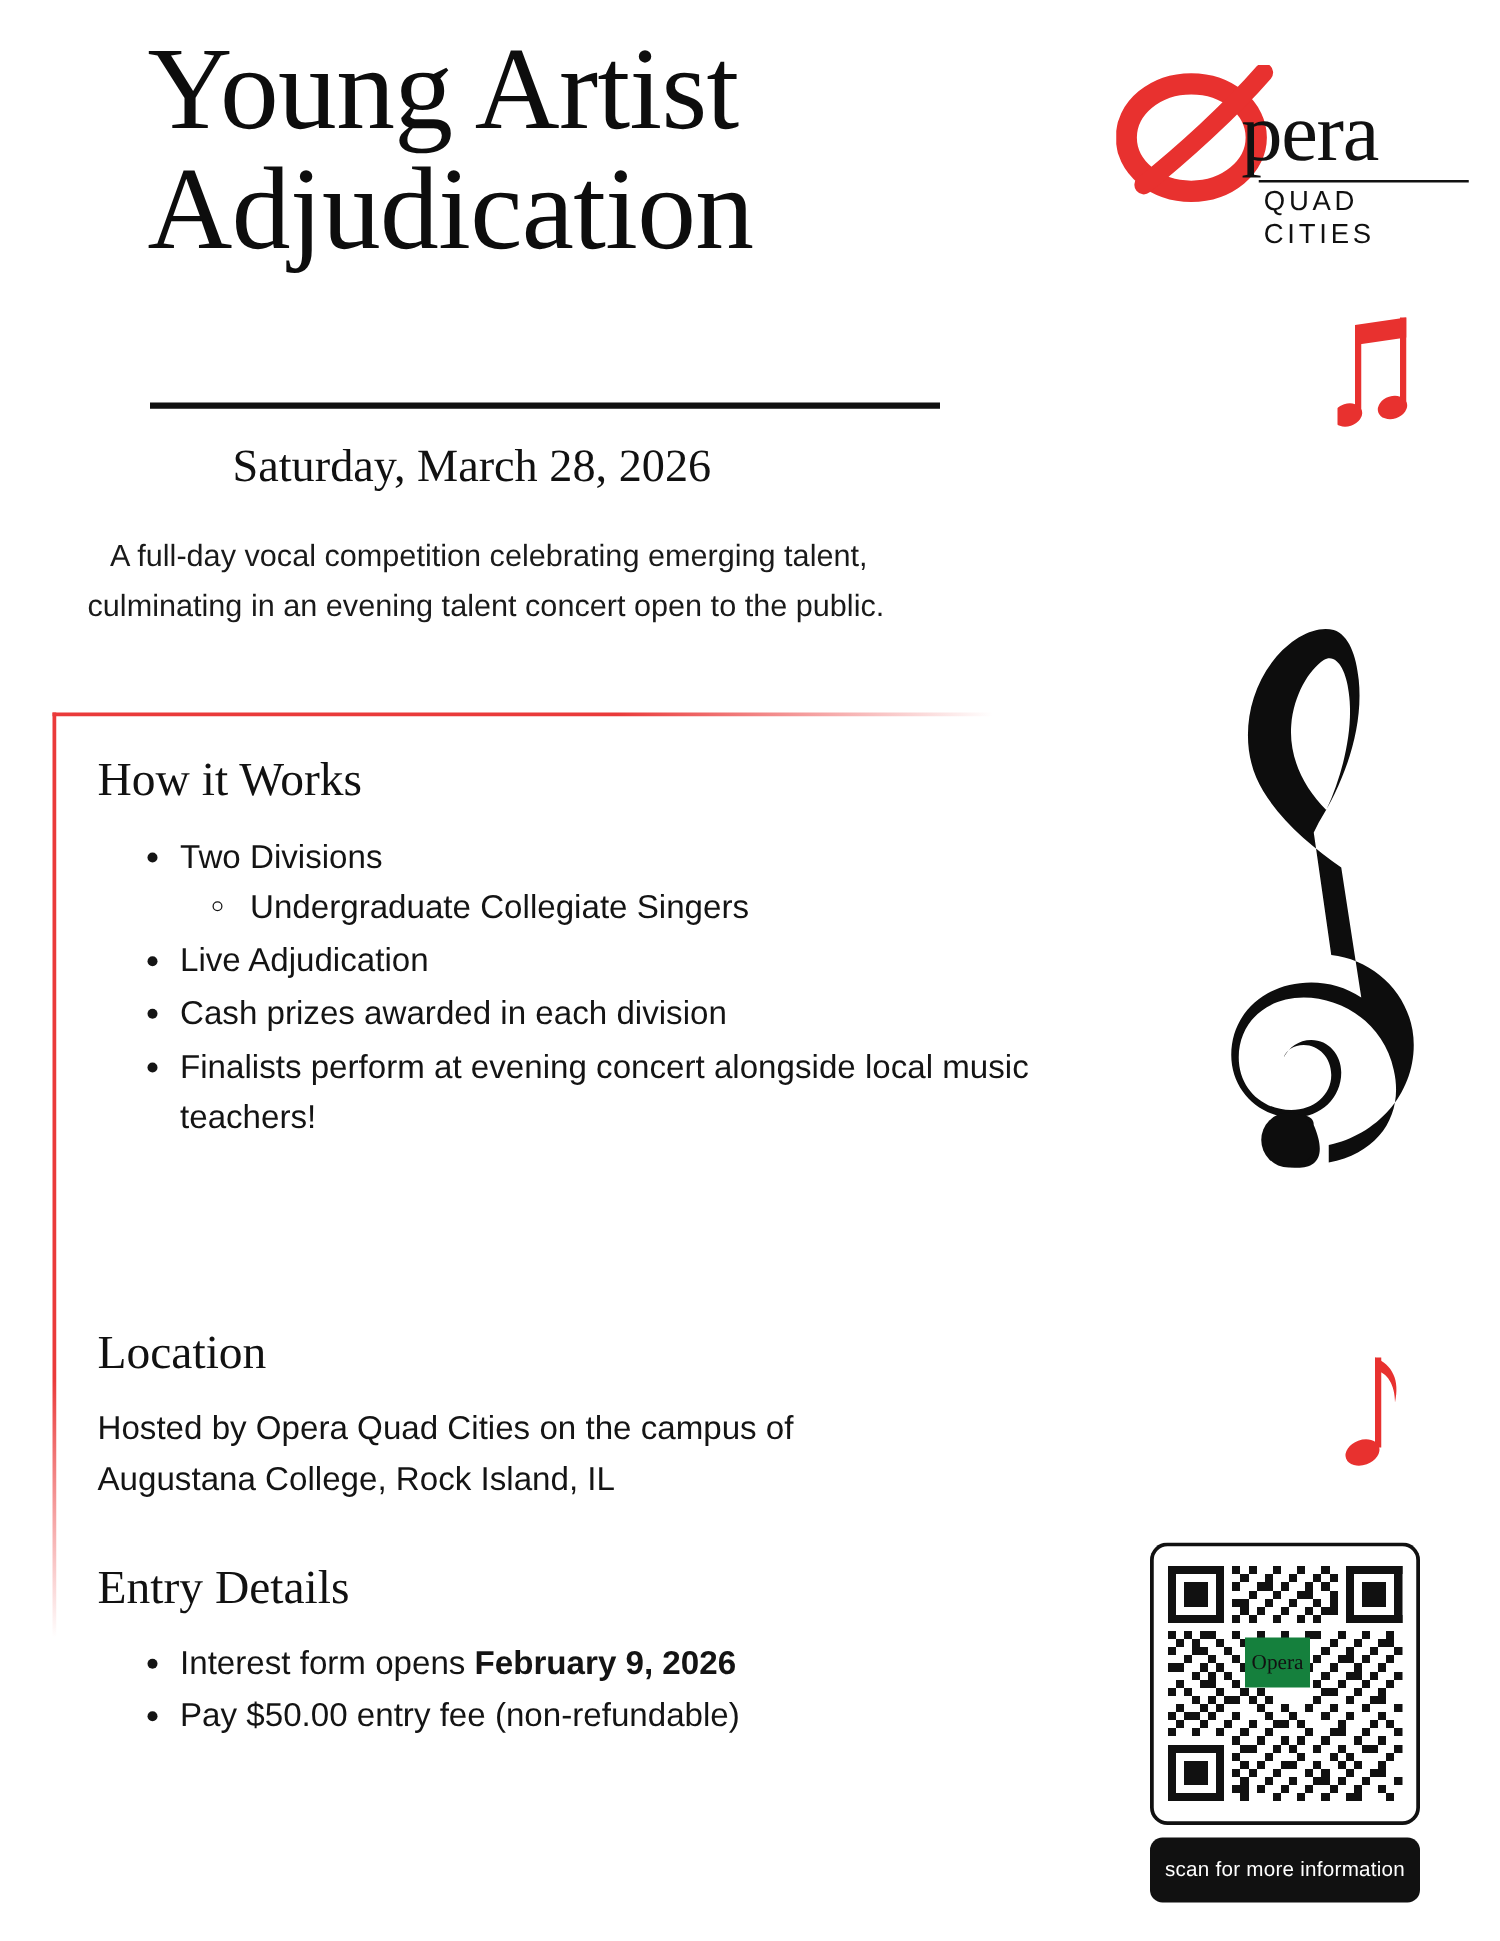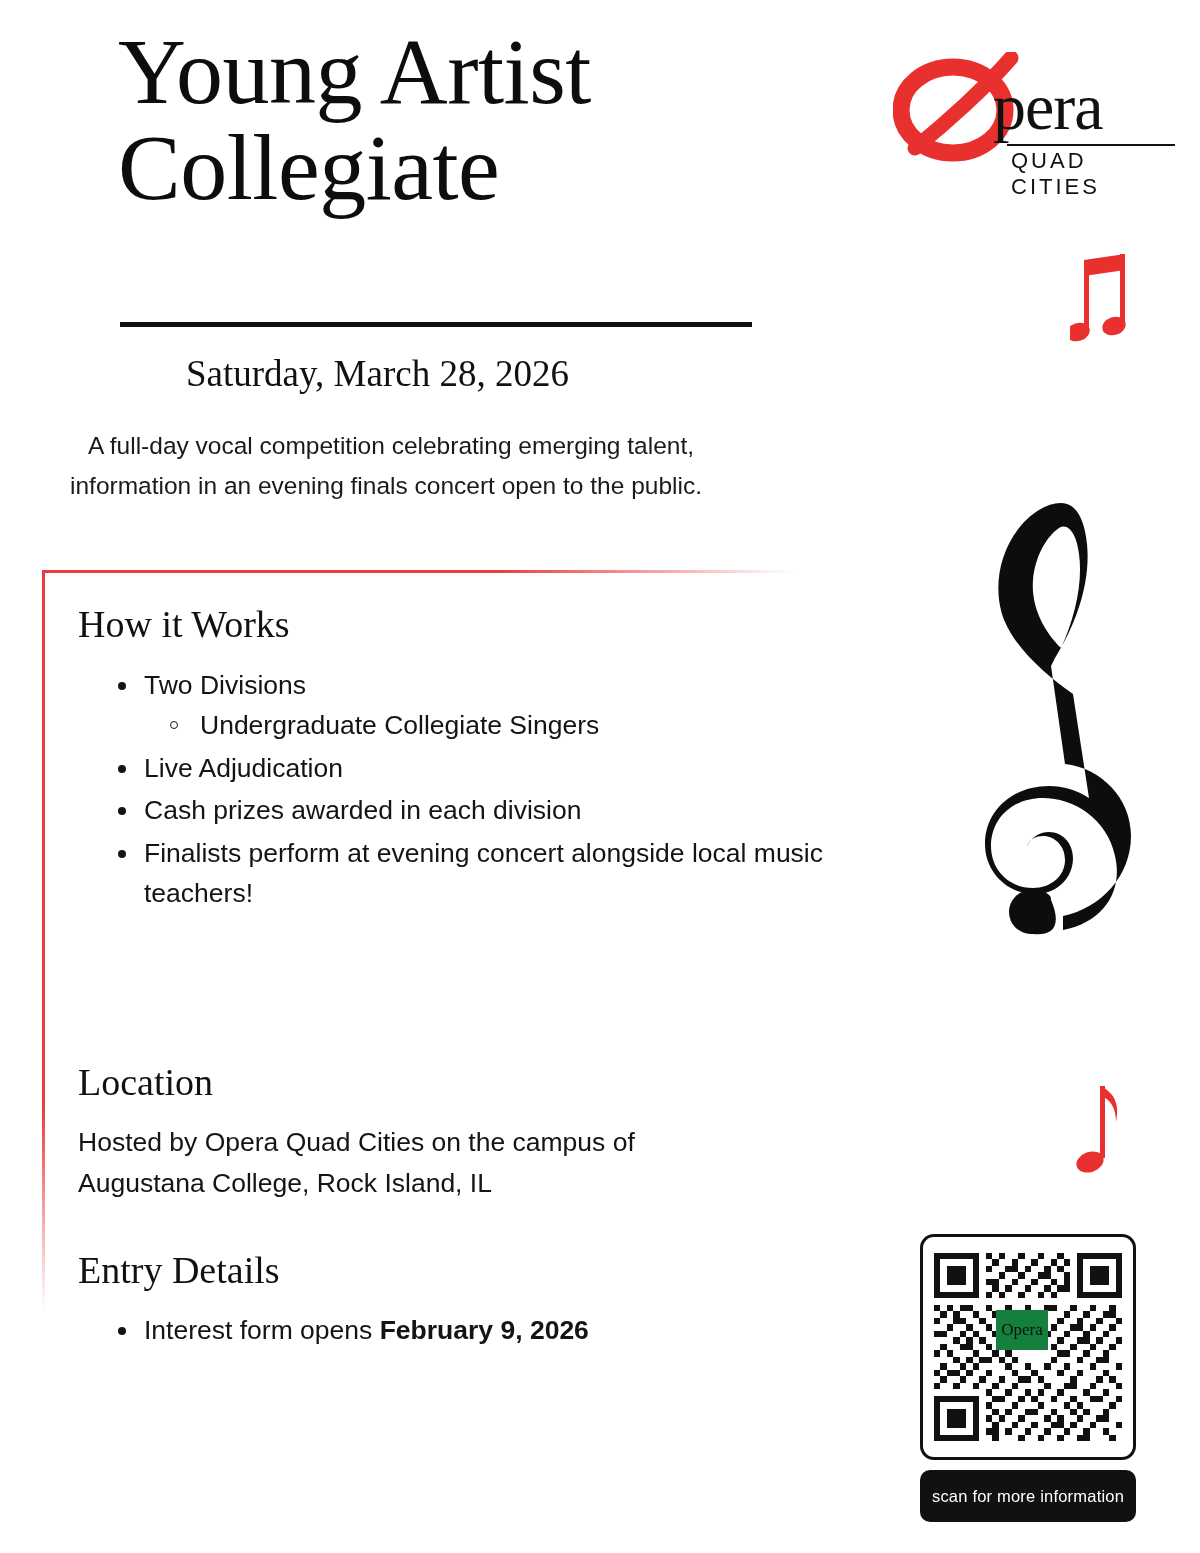--- a/index.html
+++ b/index.html
@@ -246,28 +246,28 @@
   
   .note-a { position: absolute; left: 1070px; top: 252px; }
   .note-b { position: absolute; left: 1058px; top: 1080px; }
   .clef  { position: absolute; left: 955px; top: 498px; }
 </style>
 </head>
 <body>
 
 <div class="title-block">
   <div class="title-line">Young Artist</div>
-  <div class="title-line">Collegiate</div>
+  <div class="title-line">Adjudication</div>
 </div>
 <div class="title-rule"></div>
 <div class="date-line">Saturday, March 28, 2026</div>
 
 <div class="intro">
   <span class="l1">A full-day vocal competition celebrating emerging talent,</span>
-  <span class="l2">information in an evening finals concert open to the public.</span>
+  <span class="l2">culminating in an evening talent concert open to the public.</span>
 </div>
 
 <div class="bracket-h"></div>
 <div class="bracket-v"></div>
 
 <div class="sec-head" id="how-head">How it Works</div>
 <ul class="l1" id="how-list">
   <li>
     <span>Two Divisions</span>
     <ul class="l2">
@@ -283,20 +283,21 @@
 <div class="loc-text">
   <div>Hosted by Opera Quad Cities on the campus of</div>
   <div>Augustana College, Rock Island, IL</div>
 </div>
 
 <div class="sec-head" id="entry-head">Entry Details</div>
 <ul class="l1" id="entry-list">
   <li>
     <span>Interest form opens </span><span class="bold">February 9, 2026</span>
   </li>
+  <li>Pay $50.00 entry fee (non-refundable)</li>
 </ul>
 
 <div class="logo">
   <svg width="290" height="150" viewBox="0 0 290 150" style="position:absolute;left:0;top:0;">
     <ellipse cx="60" cy="58" rx="52" ry="43" fill="none" stroke="#e8312f" stroke-width="17"></ellipse>
     <path d="M22 96 C52 72 92 36 118 6" stroke="#e8312f" stroke-width="15" fill="none" stroke-linecap="round"></path>
   </svg>
   <div class="logo-text">pera</div>
   <div class="logo-sub-rule"></div>
   <div class="logo-sub">QUAD CITIES</div>

